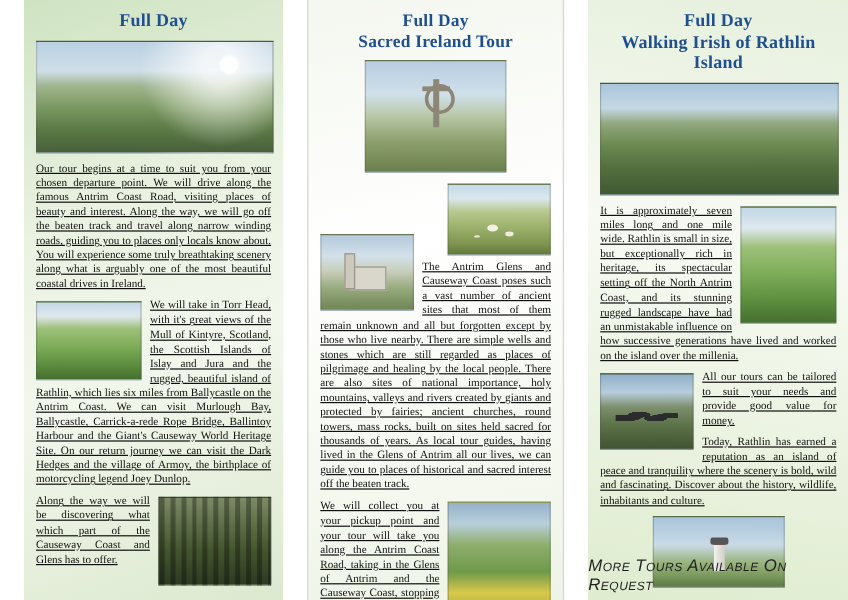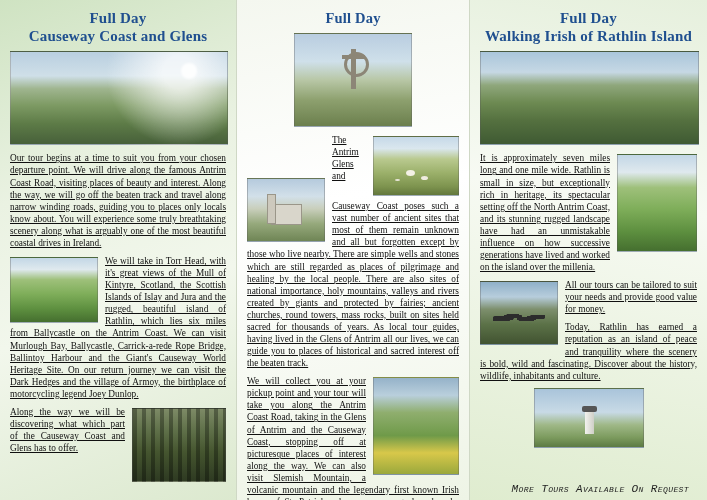--- a/index.html
+++ b/index.html
@@ -17,20 +17,21 @@
     width: 707px;
     height: 500px;
     display: flex;
     position: relative;
     background: #ffffff;
   }
   .panel {
     position: relative;
     box-sizing: border-box;
     overflow: hidden;
+    margin-left: 20px;
   }
   .panel-left {
     width: 236px;
     background: linear-gradient(160deg, #cfe3c2 0%, #eaf2e2 35%, #f2f7ec 60%, #dce9cf 100%);
     padding: 8px 10px 6px 10px;
   }
   .panel-mid {
     width: 234px;
     background: linear-gradient(170deg, #f4f7ef 0%, #ffffff 40%, #eef4e6 100%);
     padding: 8px 10px 6px 10px;
@@ -239,59 +240,59 @@
     top: 12%;
     width: 16px;
     height: 16px;
     border-radius: 50%;
     background: rgba(255,255,255,.85);
     filter: blur(1px);
   }
 
   .footer-note {
     position: absolute;
-    right: 18px;
+    right: 4px;
     bottom: 5px;
-    font-size: 11px;
+    font-size: 14px;
     font-variant: small-caps;
     letter-spacing: .4px;
     color: #1f1f1f;
-    font-family: Liberation Mono, monospace;
+    font-family: Liberation Sans, sans-serif;
     font-style: italic;
   }
 </style>
 </head>
 <body>
 
 <div class="brochure">
 
   <section class="panel panel-left">
     <div class="title">
       <span class="line1">Full Day</span>
-      <span class="line2">Causeway Coast and Glens</span>
     </div>
 
     <div class="photo photo-hero scene-coast">
       <div class="ov-sun"></div>
     </div>
 
     <div class="body-text clearfix">
       <p>Our tour begins at a time to suit you from your chosen departure point. We will drive along the famous Antrim Coast Road, visiting places of beauty and interest. Along the way, we will go off the beaten track and travel along narrow winding roads, guiding you to places only locals know about. You will experience some truly breathtaking scenery along what is arguably one of the most beautiful coastal drives in Ireland.</p>
 
       <div class="photo photo-float-left scene-green-hill" style="width:86px;height:64px;"></div>
       <p>We will take in Torr Head, with it's great views of the Mull of Kintyre, Scotland, the Scottish Islands of Islay and Jura and the rugged, beautiful island of Rathlin, which lies six miles from Ballycastle on the Antrim Coast. We can visit Murlough Bay, Ballycastle, Carrick-a-rede Rope Bridge, Ballintoy Harbour and the Giant's Causeway World Heritage Site. On our return journey we can visit the Dark Hedges and the village of Armoy, the birthplace of motorcycling legend Joey Dunlop.</p>
 
       <div class="photo photo-float-right scene-trees" style="width:92px;height:72px;"></div>
       <p>Along the way we will be discovering what which part of the Causeway Coast and Glens has to offer.</p>
     </div>
   </section>
 
   <section class="panel panel-mid">
     <div class="title">
       <span class="line1">Full Day</span>
+      <span class="line2">Sacred Ireland Tour</span>
     </div>
 
     <div class="photo scene-monument" style="width:116px;height:92px;margin:0 auto 7px auto;">
       <div class="ov-cross"></div>
     </div>
 
     <div class="body-text clearfix">
       <div class="photo photo-float-right scene-sheep" style="width:84px;height:58px;">
         <div class="ov-sheep"></div>
       </div>

